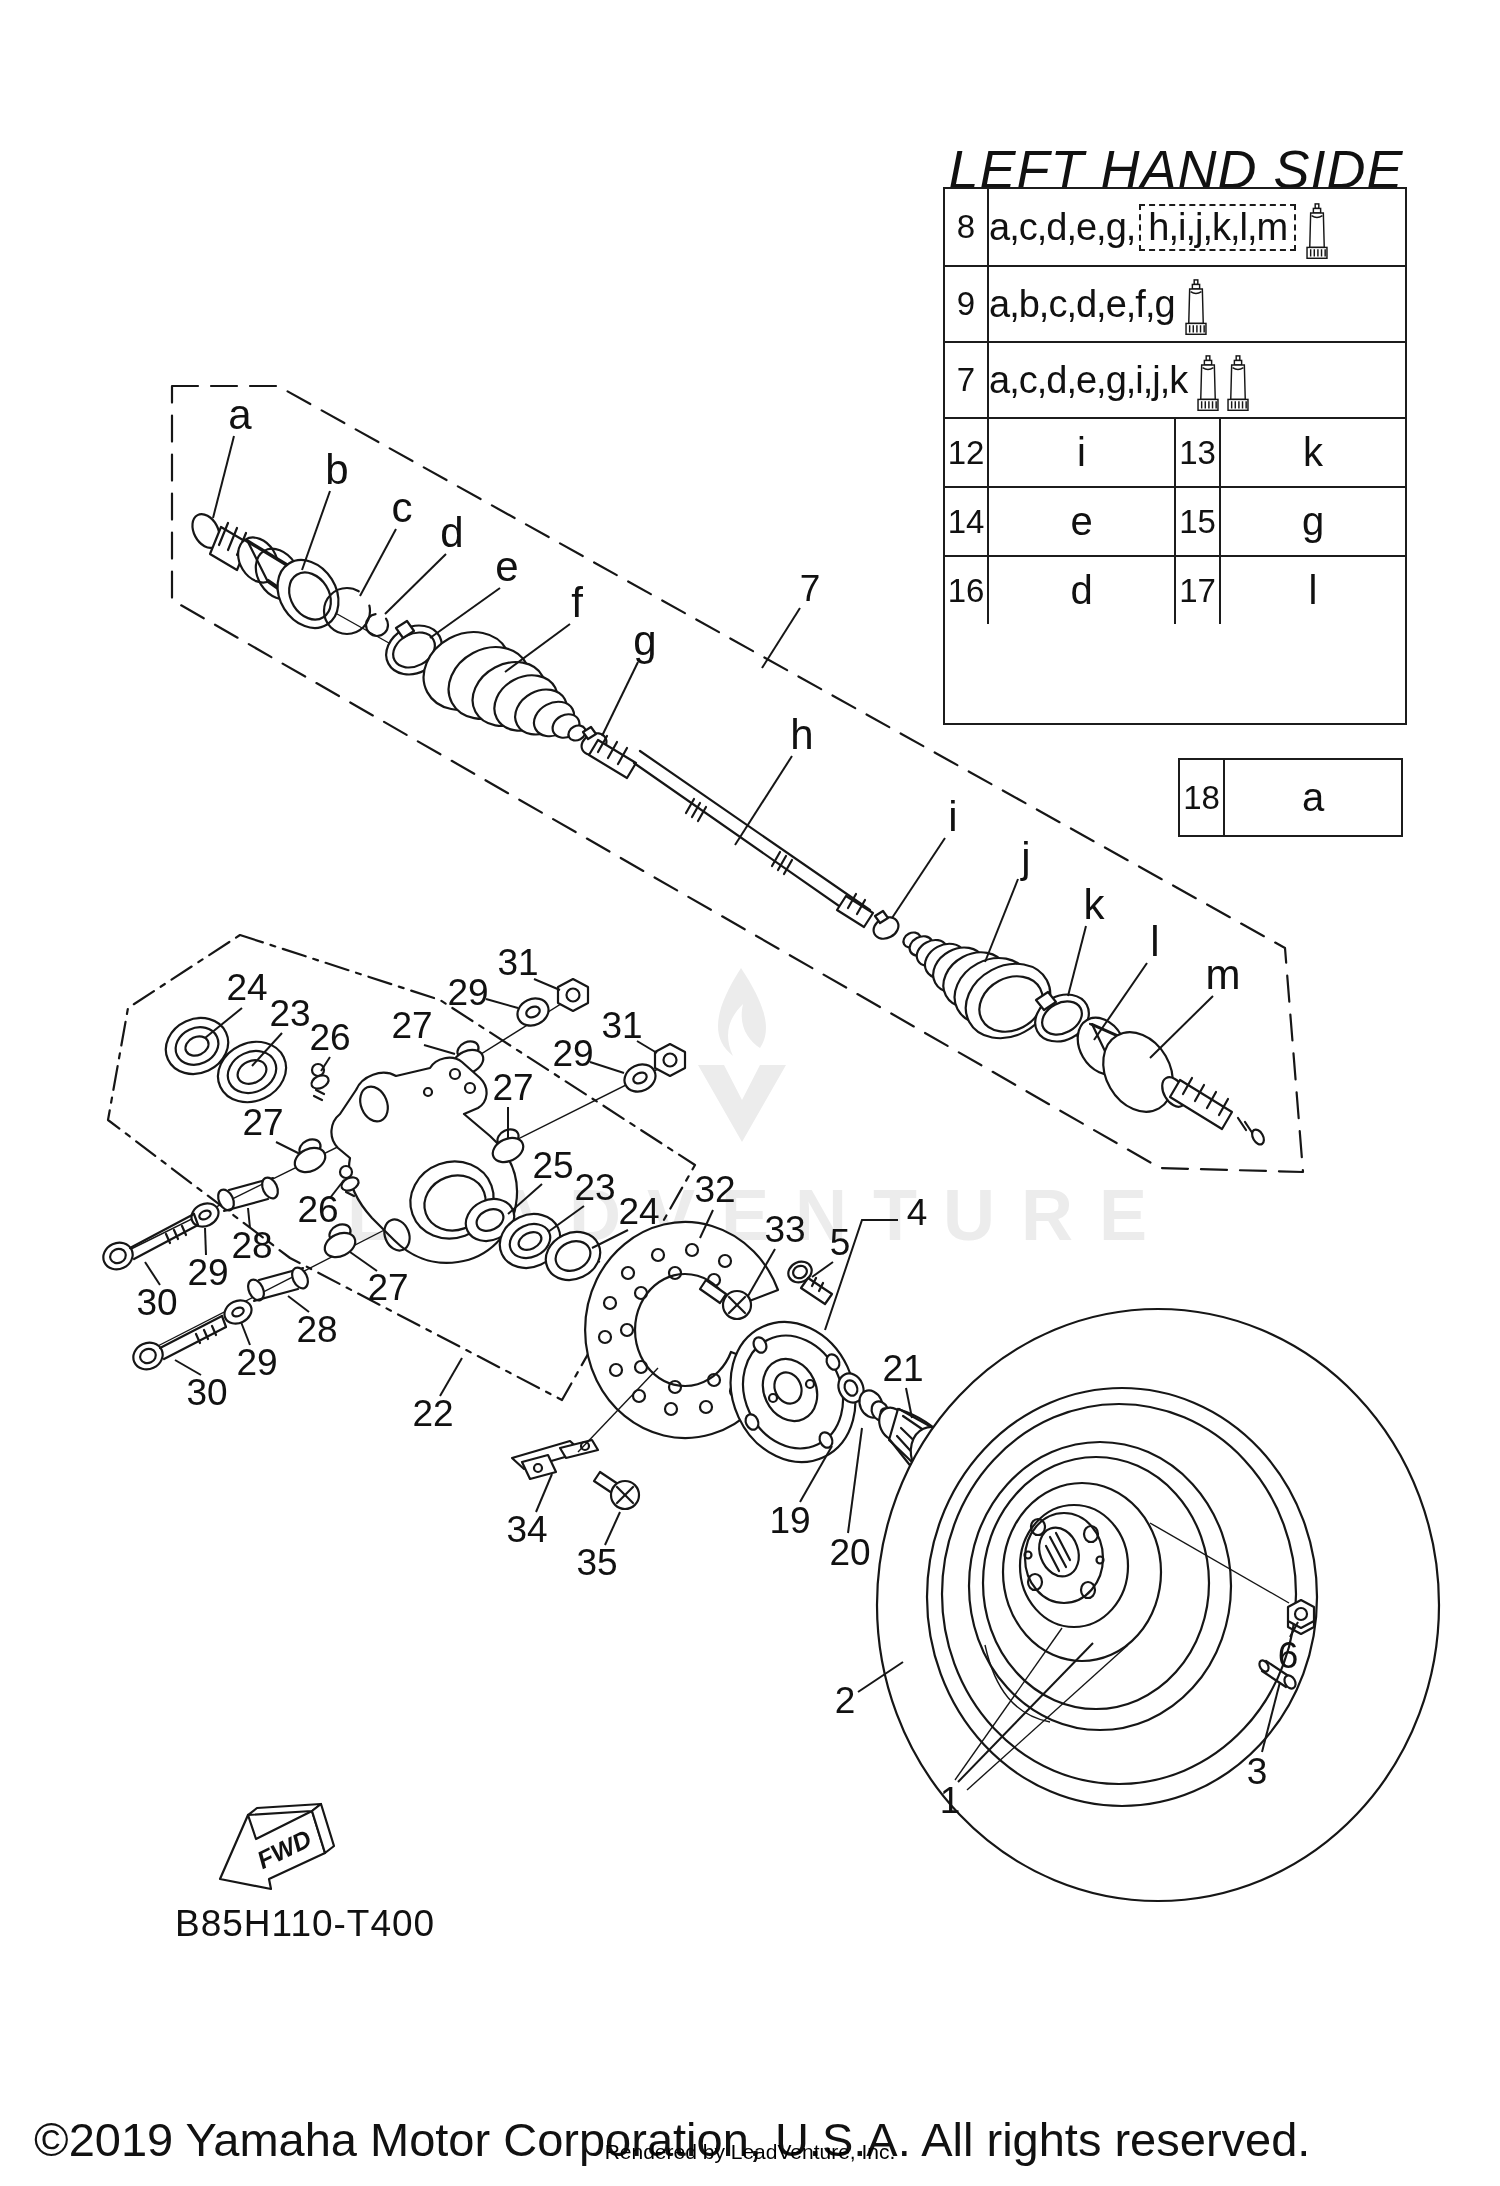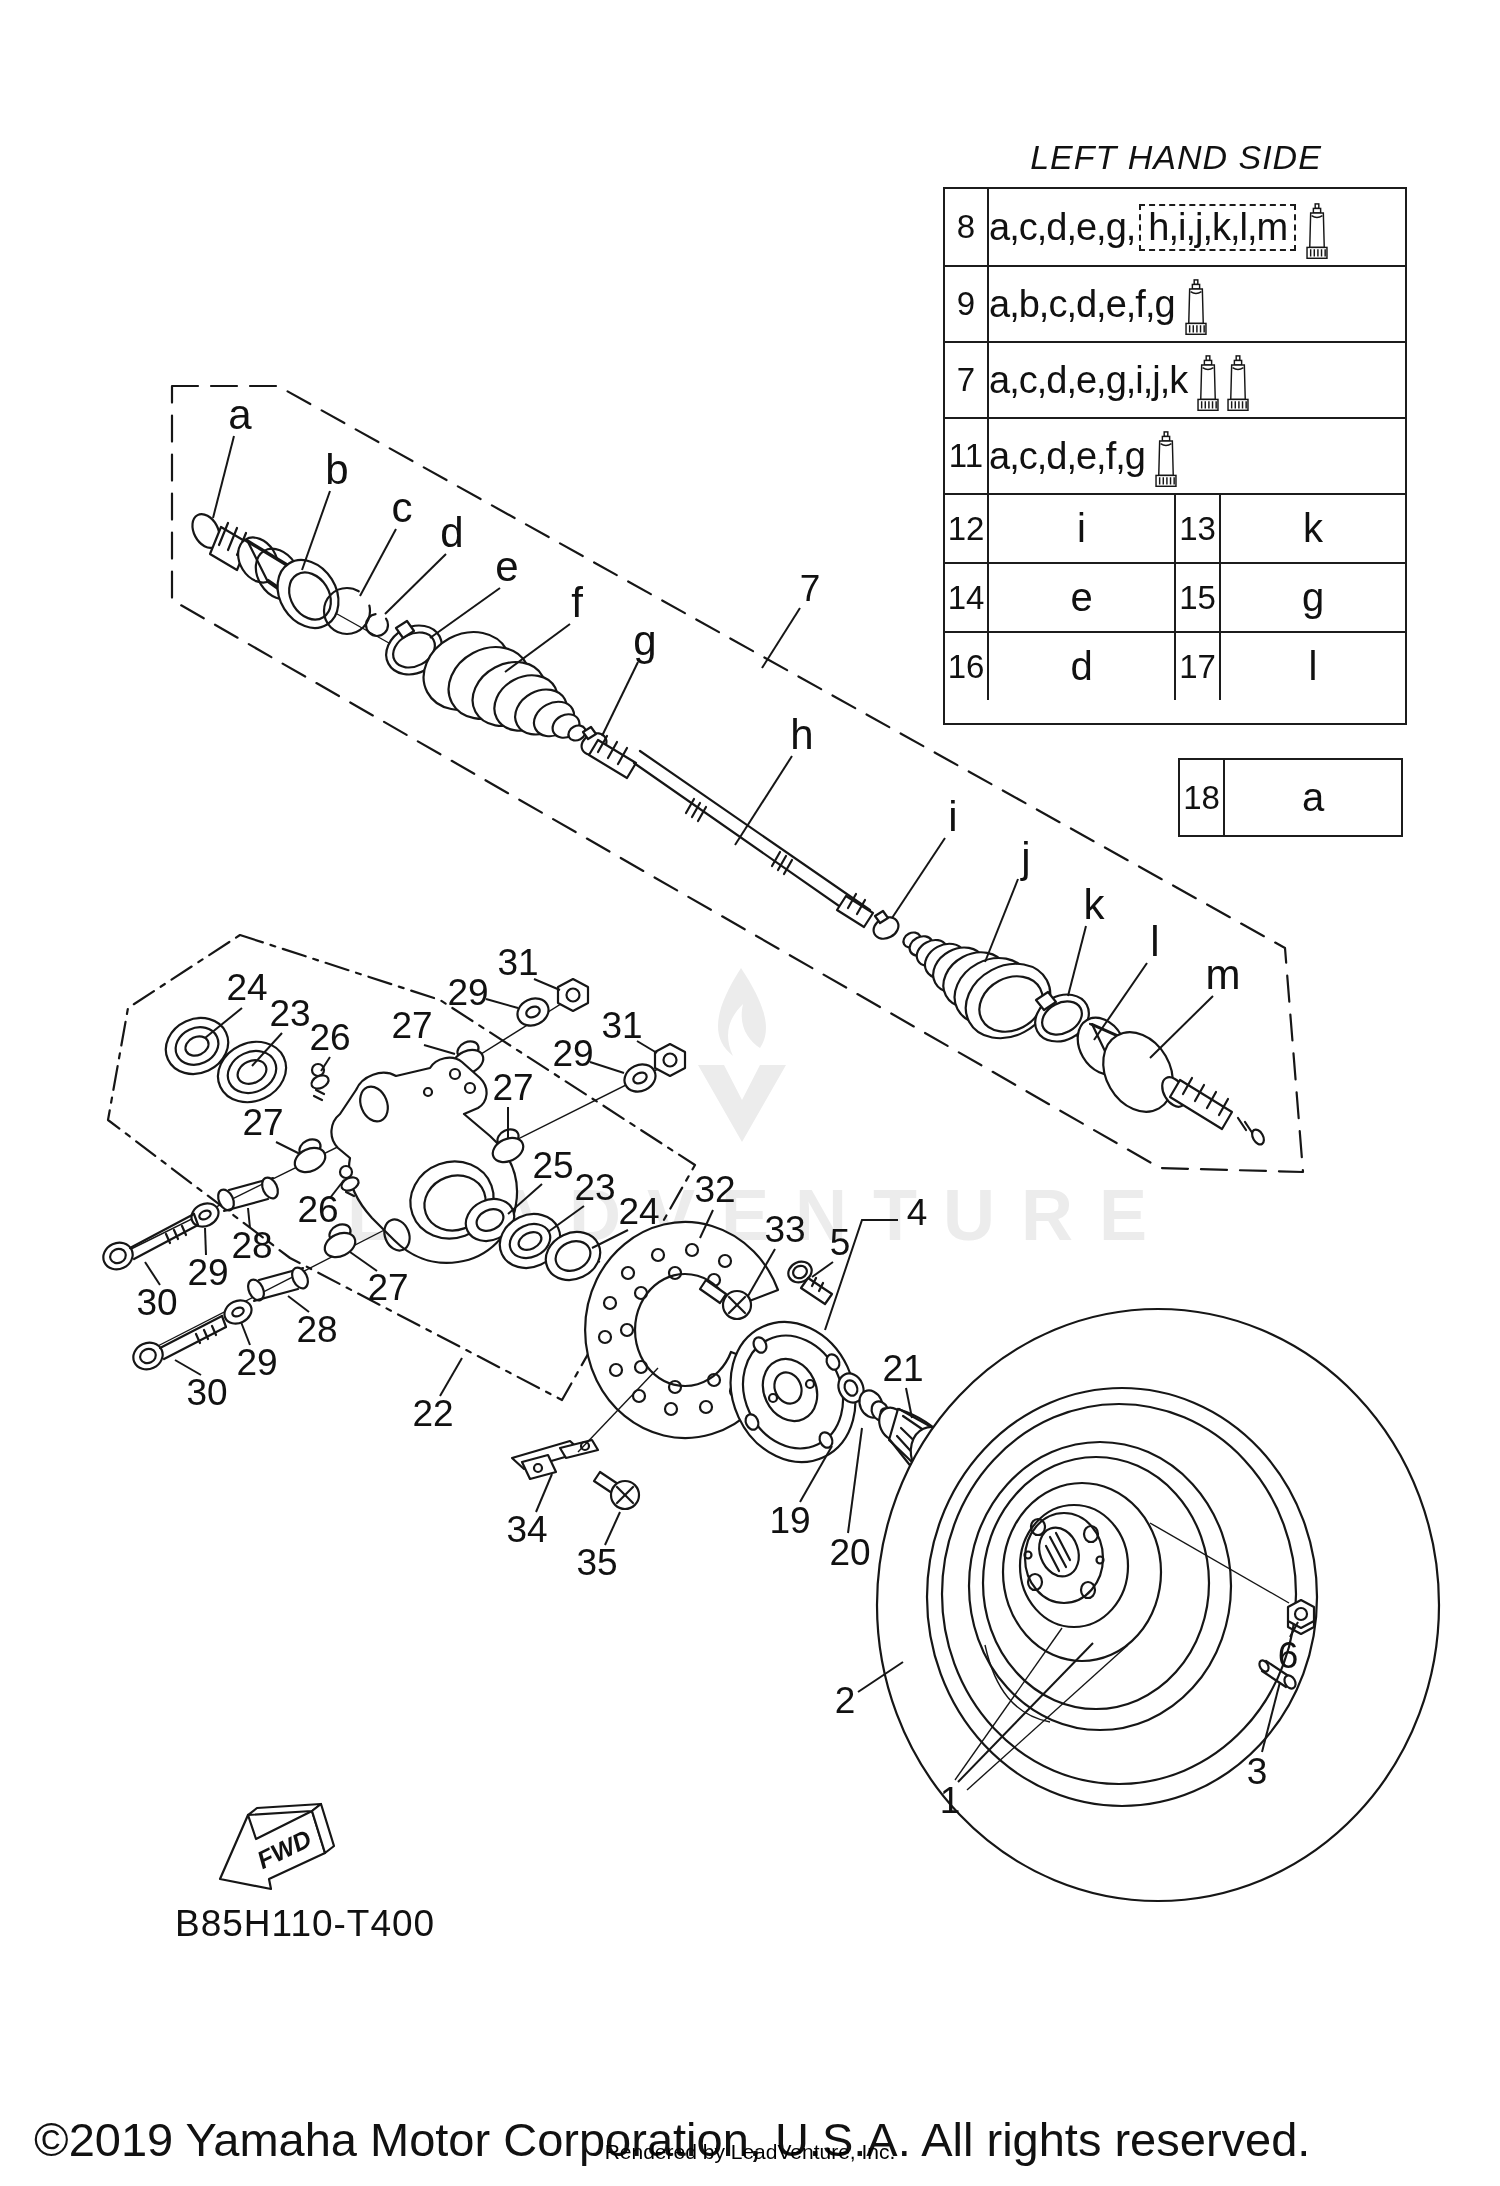--- a/index.html
+++ b/index.html
@@ -10,21 +10,21 @@
   .co{font-size:37px;}
   .col{font-size:42px;}
   .ldr{stroke:#161616;stroke-width:2;fill:none;}
   .ln{stroke:#161616;stroke-width:2.2;fill:none;stroke-linecap:round;stroke-linejoin:round;}
   .fw{stroke:#161616;stroke-width:2.2;fill:#fff;stroke-linejoin:round;}
   .thin{stroke:#161616;stroke-width:1.4;fill:none;}
   .wm{fill:#ececec;}
   .wmtxt{fill:#ececec;font-size:72px;letter-spacing:26px;font-weight:700;}
   
   .title{position:absolute;left:945px;top:138px;width:462px;text-align:center;
-         font-size:34px;font-style:italic;letter-spacing:1px;white-space:nowrap;}
+         font-size:54px;font-style:italic;letter-spacing:1px;white-space:nowrap;}
   
   .ptable{position:absolute;left:943px;top:187px;width:464px;height:538px;
           border:2px solid #1c1c1c;box-sizing:border-box;}
   .prow{display:flex;height:76px;box-sizing:border-box;border-top:2px solid #1c1c1c;align-items:stretch;}
   .prow:first-child{border-top:none;}
   .prow.sp{height:69px;}
   .pnum{width:44px;flex:0 0 44px;border-right:2px solid #1c1c1c;display:flex;
         align-items:center;justify-content:center;font-size:33px;box-sizing:border-box;}
   .pval{flex:1;display:flex;align-items:center;font-size:38px;
         letter-spacing:-1px;box-sizing:border-box;}
@@ -584,38 +584,20 @@
                 <rect x="9" y="6" width="8" height="5"></rect>
                 <path d="M6,11 L20,11 L21,49 L5,49 Z"></path>
                 <rect x="2" y="49" width="22" height="12"></rect>
                 <path d="M6,51 v8 M10,51 v8 M14,51 v8 M18,51 v8 M22,51 v8" fill="none"></path>
                 <path d="M7,14 q6,4 12,0" fill="none"></path>
               </g>
             </svg>
           </span>
       </div>
     </div>
-    <div class="prow">
-      <div class="pnum">11</div>
-      <div class="pval">
-        <span>a,c,d,e,f,g</span>
-        <span class="tubes">
-            <svg width="24" height="58" viewBox="0 0 26 64">
-              <g fill="#fff" stroke="#161616" stroke-width="1.6">
-                <rect x="11" y="1" width="4" height="5"></rect>
-                <rect x="9" y="6" width="8" height="5"></rect>
-                <path d="M6,11 L20,11 L21,49 L5,49 Z"></path>
-                <rect x="2" y="49" width="22" height="12"></rect>
-                <path d="M6,51 v8 M10,51 v8 M14,51 v8 M18,51 v8 M22,51 v8" fill="none"></path>
-                <path d="M7,14 q6,4 12,0" fill="none"></path>
-              </g>
-            </svg>
-          </span>
-      </div>
-    </div>
     <div class="prow sp">
       <div class="pnum">12</div>
       <div class="pvalc">i</div>
       <div class="pnum2">13</div>
       <div class="pvalc2">k</div>
     </div>
     <div class="prow sp">
       <div class="pnum">14</div>
       <div class="pvalc">e</div>
       <div class="pnum2">15</div>

